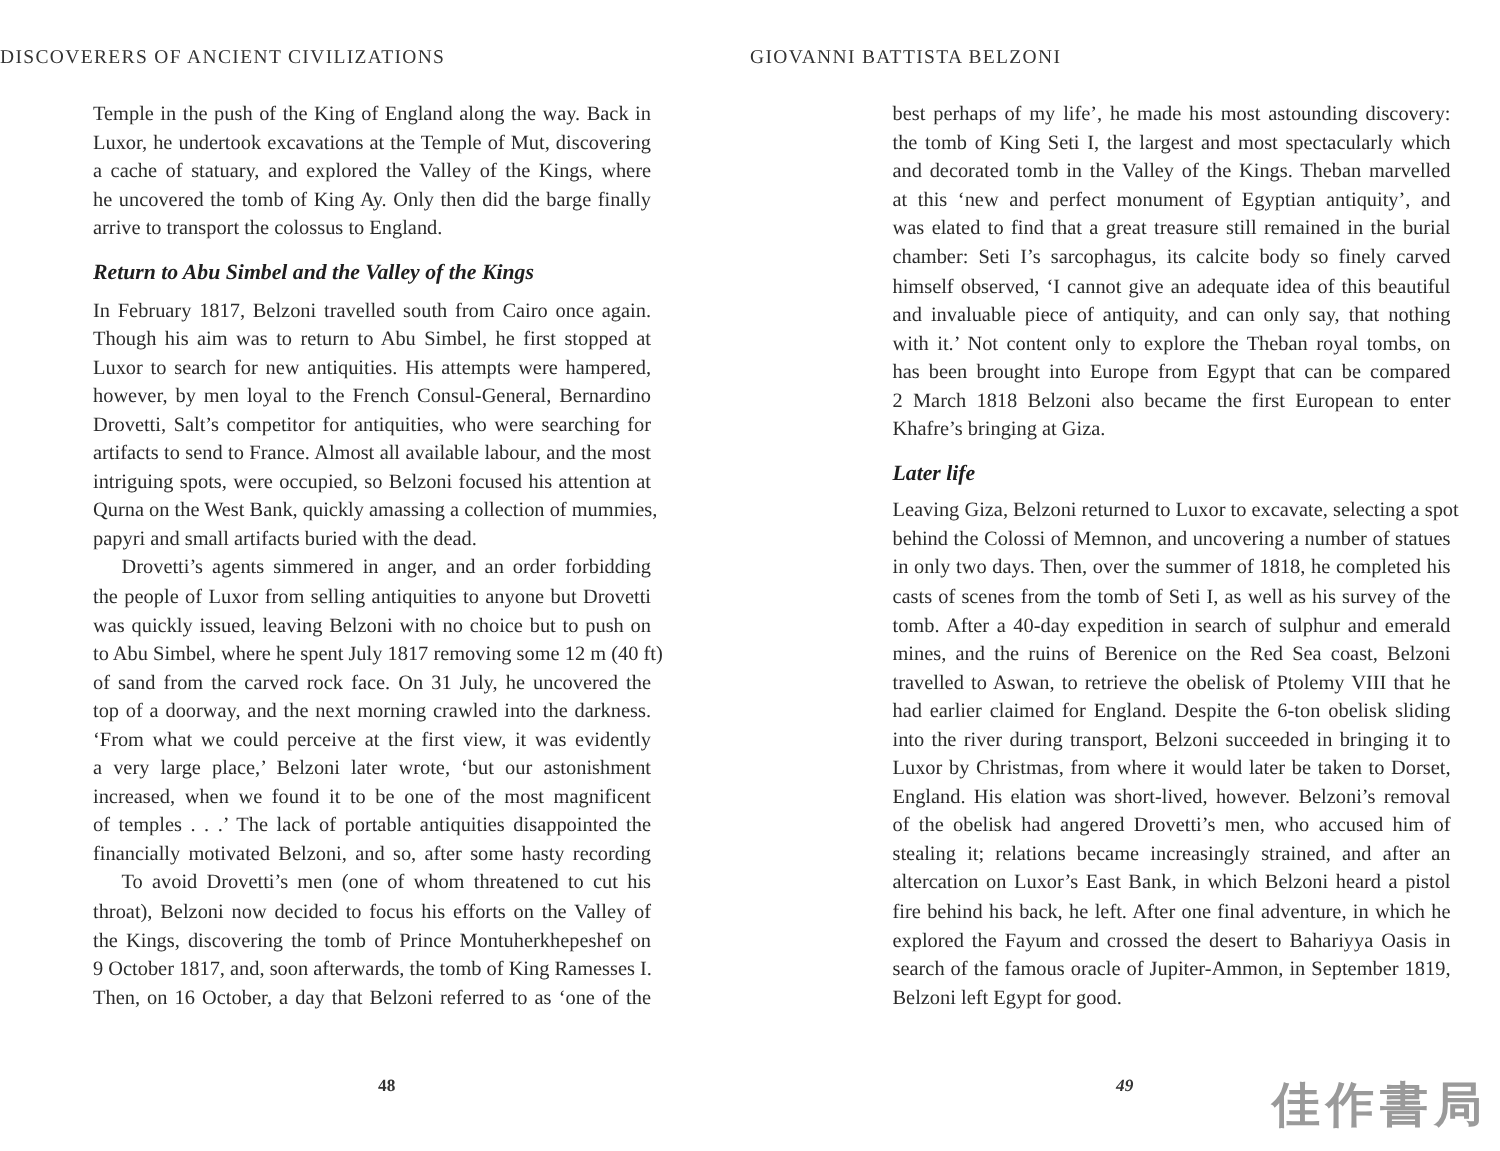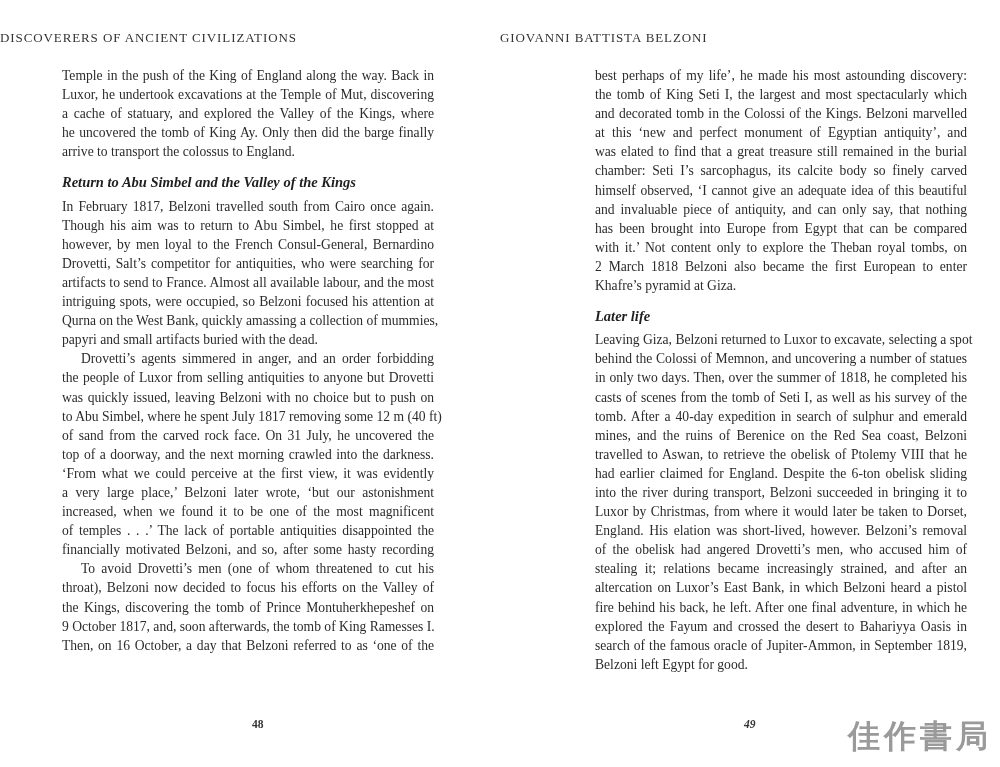--- a/index.html
+++ b/index.html
@@ -41,20 +41,21 @@
         <span class="line">Temple in the push of the King of England along the way. Back in</span>
         <span class="line">Luxor, he undertook excavations at the Temple of Mut, discovering</span>
         <span class="line">a cache of statuary, and explored the Valley of the Kings, where</span>
         <span class="line">he uncovered the tomb of King Ay. Only then did the barge finally</span>
         <span class="line last">arrive to transport the colossus to England.</span>
       </div>
       <span class="heading">Return to Abu Simbel and the Valley of the Kings</span>
       <div>
         <span class="line">In February 1817, Belzoni travelled south from Cairo once again.</span>
         <span class="line">Though his aim was to return to Abu Simbel, he first stopped at</span>
+        <span class="line">Luxor to search for new antiquities. His attempts were hampered,</span>
         <span class="line">however, by men loyal to the French Consul-General, Bernardino</span>
         <span class="line">Drovetti, Salt’s competitor for antiquities, who were searching for</span>
         <span class="line">artifacts to send to France. Almost all available labour, and the most</span>
         <span class="line">intriguing spots, were occupied, so Belzoni focused his attention at</span>
         <span class="line">Qurna on the West Bank, quickly amassing a collection of mummies,</span>
         <span class="line last">papyri and small artifacts buried with the dead.</span>
       </div>
       <div>
         <span class="line indent">Drovetti’s agents simmered in anger, and an order forbidding</span>
         <span class="line">the people of Luxor from selling antiquities to anyone but Drovetti</span>
@@ -78,30 +79,30 @@
     </div>
   <div class="folio">48</div>
 </div>
 
 <div class="page right">
   <div class="running-head">GIOVANNI BATTISTA BELZONI</div>
   <div class="text-block">
       <div>
         <span class="line">best perhaps of my life’, he made his most astounding discovery:</span>
         <span class="line">the tomb of King Seti I, the largest and most spectacularly which</span>
-        <span class="line">and decorated tomb in the Colossi of the Kings. Belzoni marvelled</span>
+        <span class="line">and decorated tomb in the Valley of the Kings. Theban marvelled</span>
         <span class="line">at this ‘new and perfect monument of Egyptian antiquity’, and</span>
         <span class="line">was elated to find that a great treasure still remained in the burial</span>
         <span class="line">chamber: Seti I’s sarcophagus, its calcite body so finely carved</span>
         <span class="line">himself observed, ‘I cannot give an adequate idea of this beautiful</span>
         <span class="line">and invaluable piece of antiquity, and can only say, that nothing</span>
+        <span class="line">with it.’ Not content only to explore the Theban royal tombs, on</span>
         <span class="line">has been brought into Europe from Egypt that can be compared</span>
-        <span class="line">with it.’ Not content only to explore the Theban royal tombs, on</span>
         <span class="line">2 March 1818 Belzoni also became the first European to enter</span>
-        <span class="line last">Khafre’s pyramid at Giza.</span>
+        <span class="line last">Khafre’s bringing at Giza.</span>
       </div>
       <span class="heading">Later life</span>
       <div>
         <span class="line">Leaving Giza, Belzoni returned to Luxor to excavate, selecting a spot</span>
         <span class="line">behind the Colossi of Memnon, and uncovering a number of statues</span>
         <span class="line">in only two days. Then, over the summer of 1818, he completed his</span>
         <span class="line">casts of scenes from the tomb of Seti I, as well as his survey of the</span>
         <span class="line">tomb. After a 40-day expedition in search of sulphur and emerald</span>
         <span class="line">mines, and the ruins of Berenice on the Red Sea coast, Belzoni</span>
         <span class="line">travelled to Aswan, to retrieve the obelisk of Ptolemy VIII that he</span>

